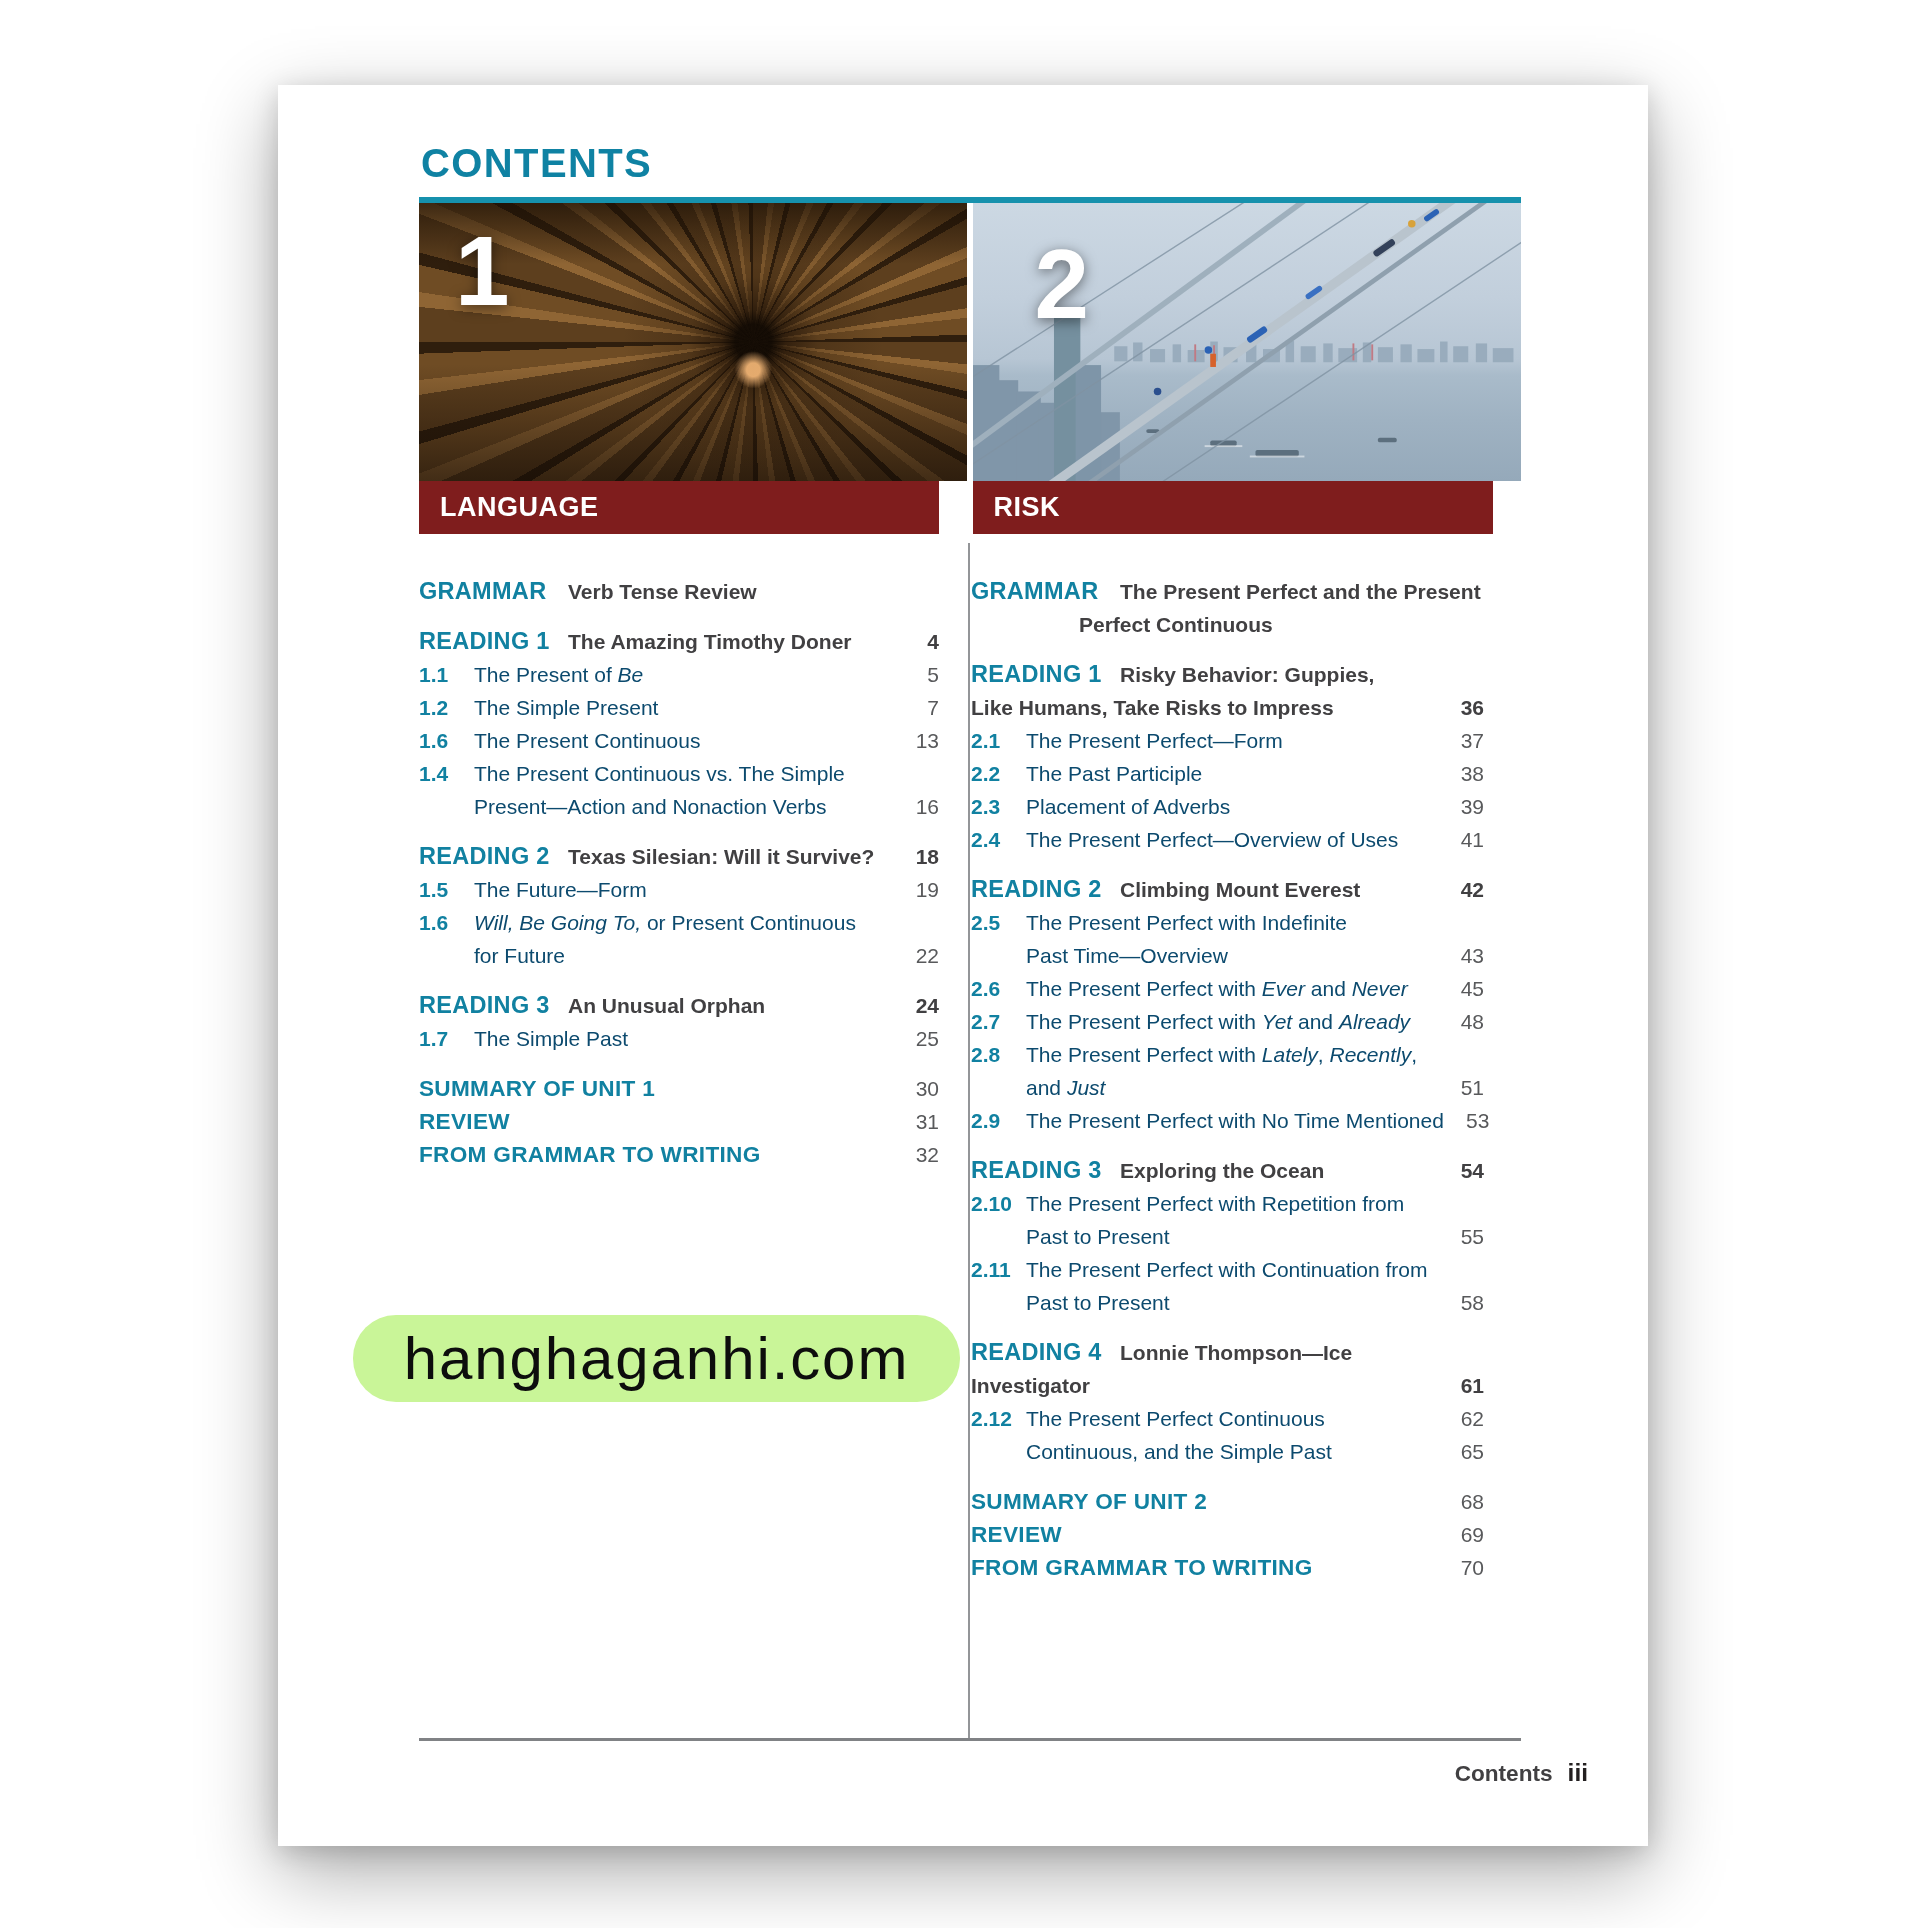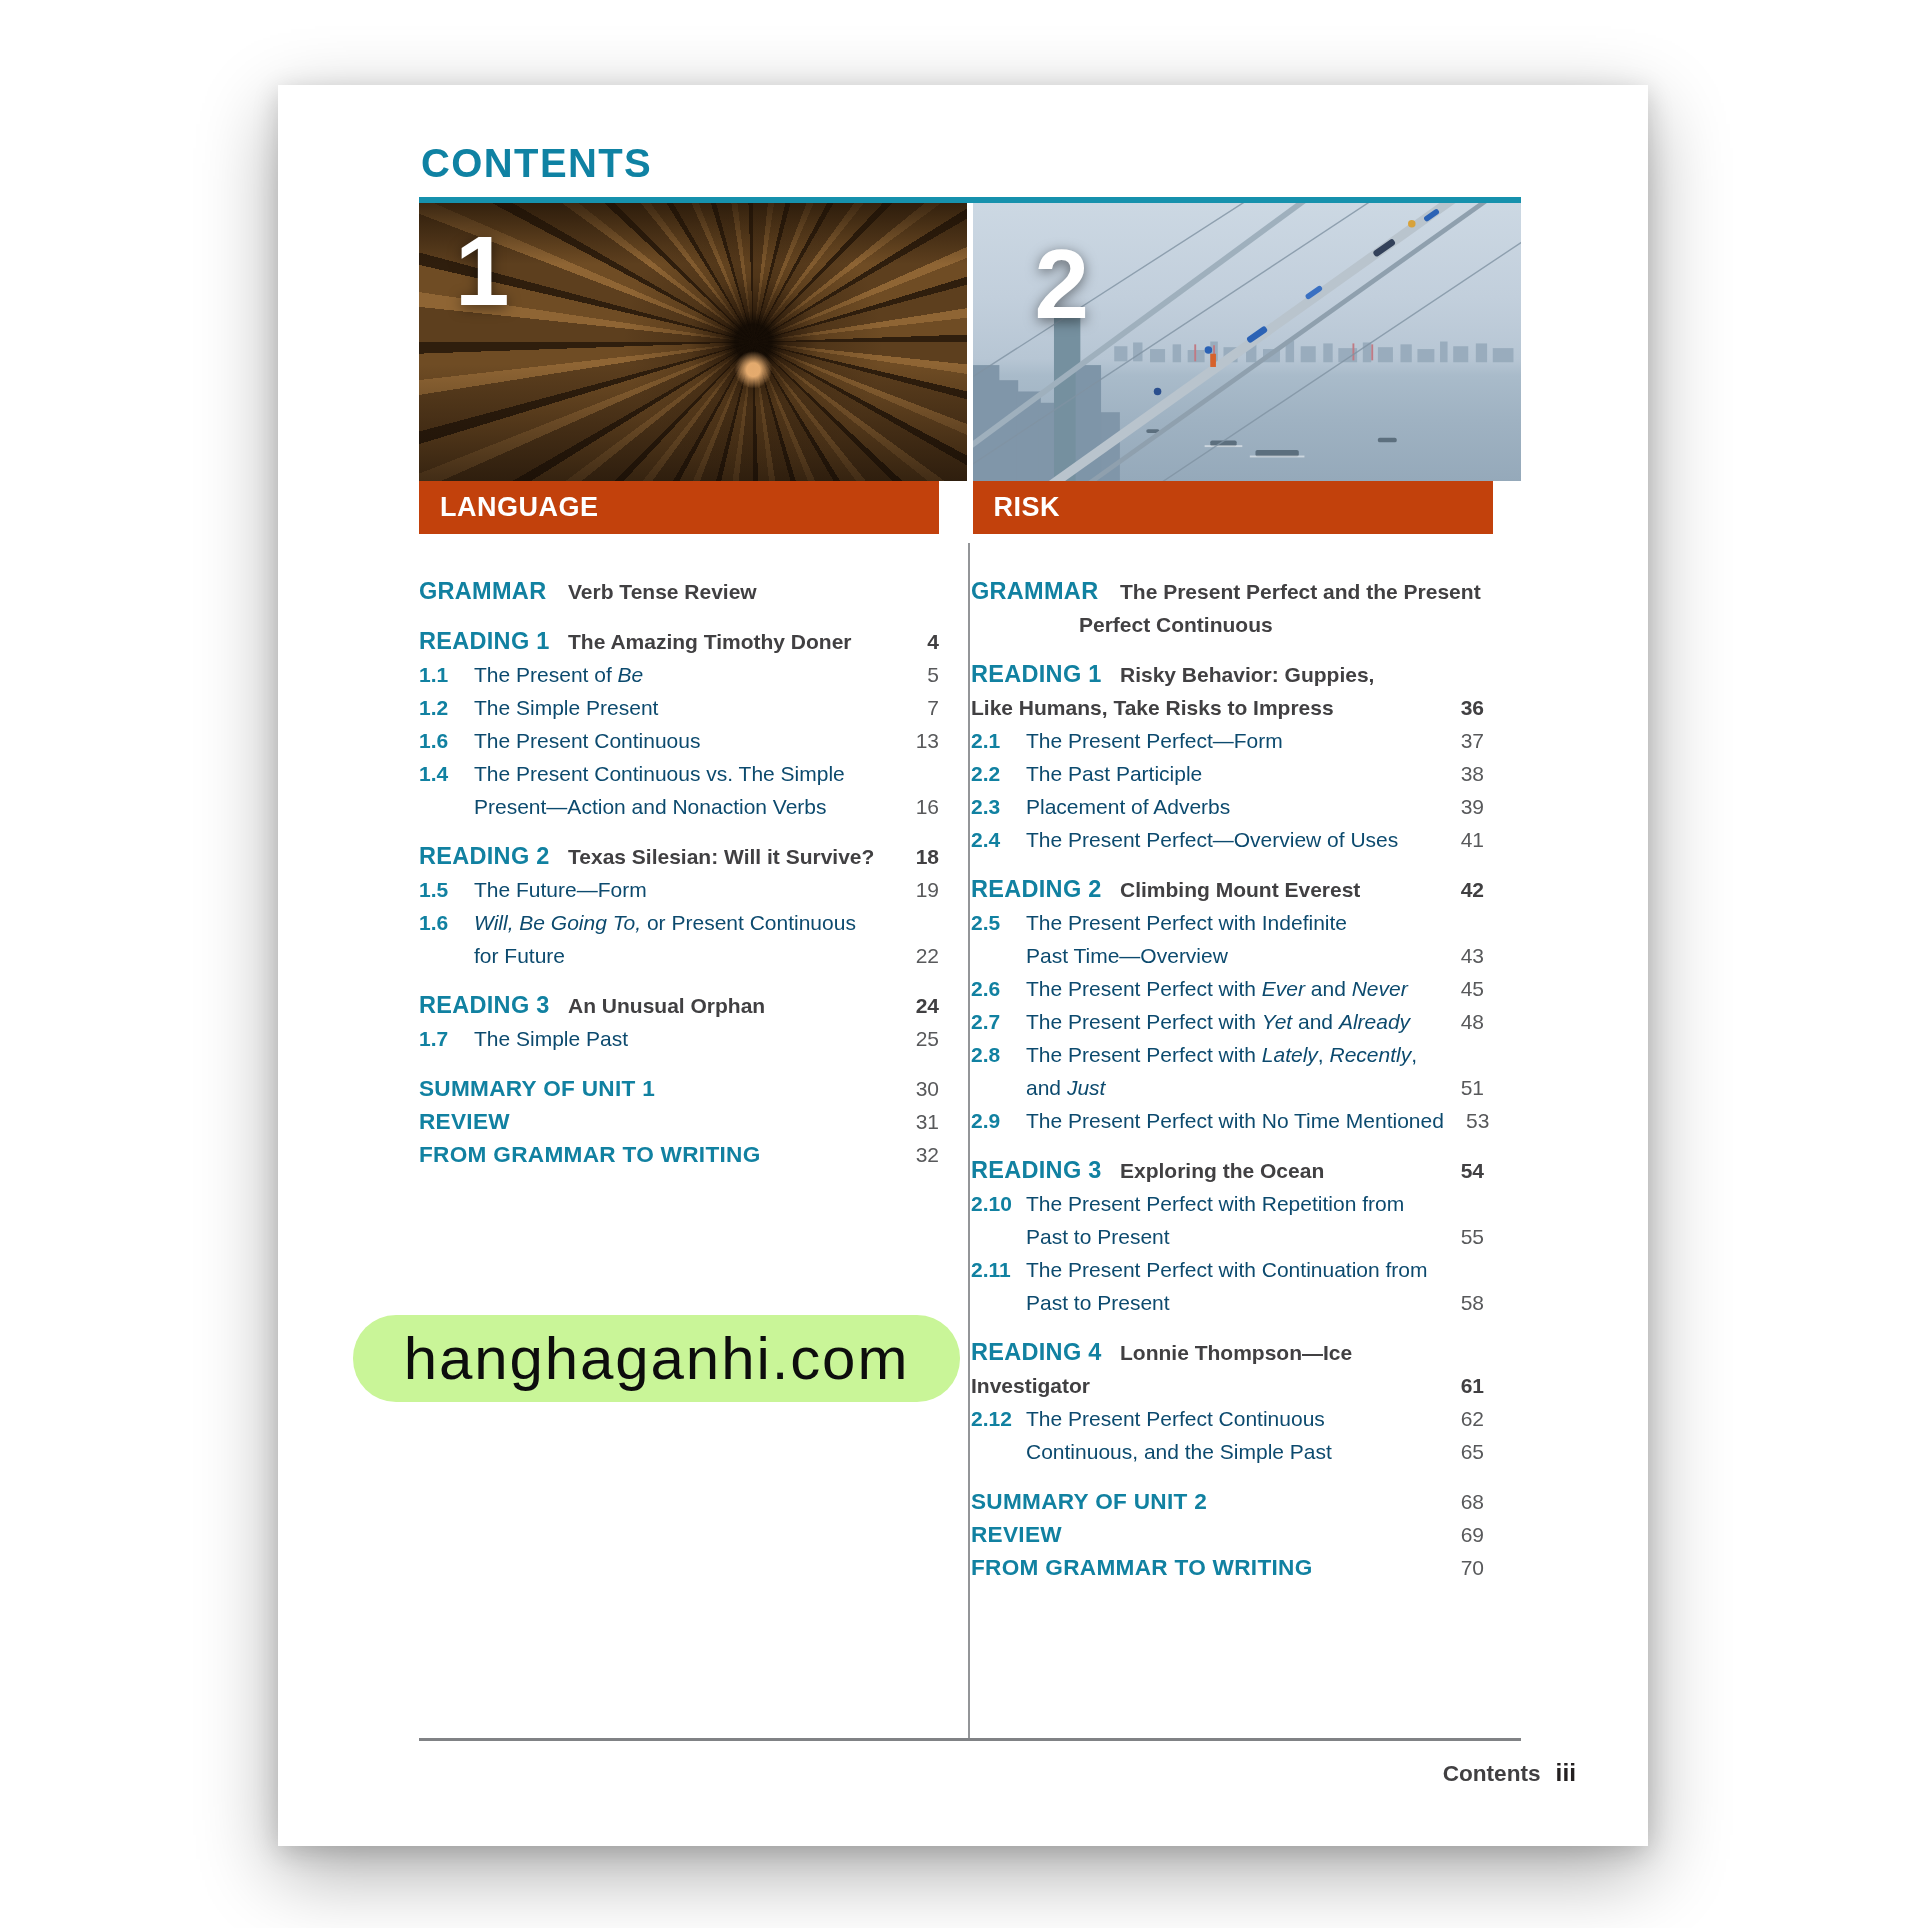--- a/index.html
+++ b/index.html
@@ -13,21 +13,21 @@
               letter-spacing:1.4px;color:#0f82a3;}
   .title-rule{position:absolute;left:141px;top:112px;width:1102px;height:5.6px;background:#1691ad;}
 
   .units-row{position:absolute;left:141px;top:118px;width:1102px;display:flex;gap:5.6px;}
   .unit{width:548px;}
   .unit-photo{position:relative;width:548px;height:278px;overflow:hidden;}
   .unit-num{position:absolute;line-height:1;font-weight:bold;color:#ffffff;font-size:98px;
             text-shadow:0 2.8px 13px rgba(0,0,0,.5);}
   .num-1{left:36px;top:19px;}
   .num-2{left:62px;top:32px;}
-  .unit-banner{width:520px;height:53px;background:#c2410c;color:#ffffff;font-size:27px;
+  .unit-banner{width:520px;height:53px;background:#7f1d1d;color:#ffffff;font-size:27px;
                font-weight:bold;letter-spacing:0.5px;display:flex;align-items:center;
                padding-left:21px;box-sizing:border-box;}
 
   
   .photo-1{background:
       radial-gradient(circle at 61% 60%, rgba(238,178,115,.95) 0 1.8%, rgba(238,178,115,0) 5%),
       radial-gradient(circle at 61% 50%, rgba(16,9,3,.95) 0 5%, rgba(30,17,6,.68) 9%, rgba(40,24,9,.25) 18%, rgba(0,0,0,0) 36%),
       linear-gradient(180deg, rgba(28,16,5,.72) 0%, rgba(90,60,30,0) 22%, rgba(90,60,30,0) 58%, rgba(18,10,4,.62) 100%),
       repeating-conic-gradient(from 0deg at 61% 50%, #5d3f1e 0deg 6deg, #8f6534 6deg 8.5deg, #6f4c24 8.5deg 13deg, #2f1e0d 13deg 15deg),
       linear-gradient(#6a4a26,#7d5930);}
@@ -49,21 +49,21 @@
   .t-lbl{color:#1181a1;font-weight:bold;font-size:22.6px;letter-spacing:0.3px;text-align:right;}
   .txt{font-size:21px;color:#0c4a6e;}
   .k-head .txt{font-weight:bold;color:#414042;font-size:21px;}
   .ind-title{padding-left:108px;}
   .ind-text{padding-left:55px;gap:33px;}
   .pg{margin-left:auto;min-width:38px;padding-left:7.5px;text-align:right;font-size:21px;color:#58595b;}
   .k-head .pg{font-weight:bold;color:#414042;}
   .it{font-style:italic;}
 
   .bottom-rule{position:absolute;left:141px;top:1653px;width:1102px;height:2.8px;background:#808285;}
-  .footer{position:absolute;left:0;top:1674px;width:1298px;text-align:right;}
+  .footer{position:absolute;left:12px;top:1674px;width:1298px;text-align:right;}
   .f-lbl{font-size:22.6px;font-weight:bold;color:#414042;}
   .f-pg{font-size:24.5px;font-weight:bold;color:#231f20;margin-left:15px;}
 
   .watermark{position:absolute;left:75px;top:1230px;width:607px;height:87px;border-radius:43px;
              background:#c9f598;display:flex;align-items:center;justify-content:center;
              font-size:60px;letter-spacing:1.9px;color:#0d0d0d;}
 </style>
 </head>
 <body>
 

